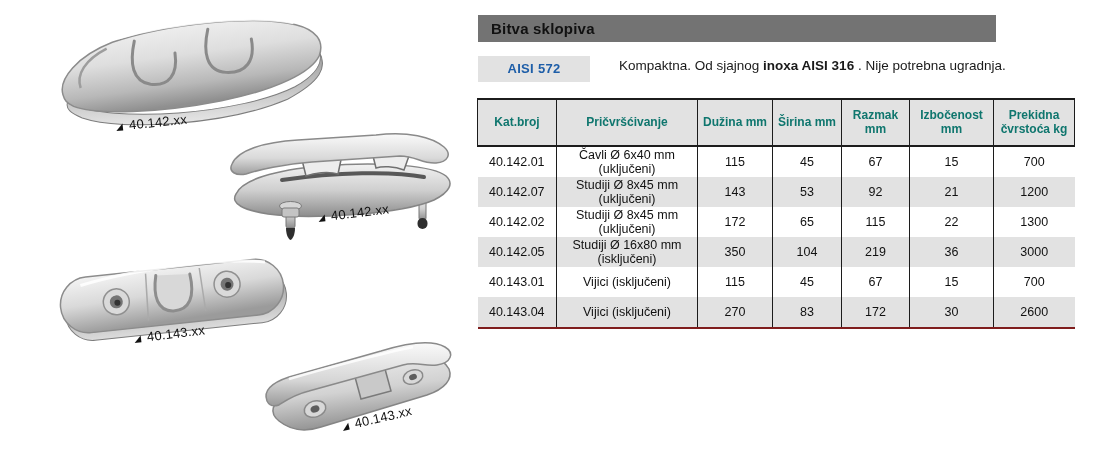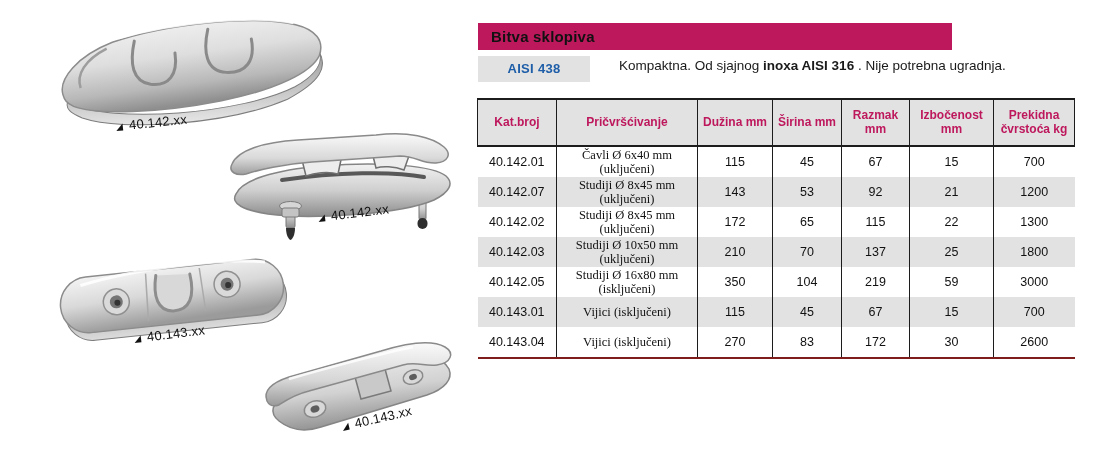--- a/index.html
+++ b/index.html
@@ -5,22 +5,22 @@
   html, body { margin:0; padding:0; }
   body {
     width:1113px; height:472px; position:relative; overflow:hidden;
     background:#ffffff;
     font-family:"Liberation Sans", sans-serif;
     color:#111;
   }
 
   
   .title-bar {
-    position:absolute; left:478px; top:23px; width:474px; height:27px;
-    background:#be185d;
+    position:absolute; left:478px; top:15px; width:518px; height:27px;
+    background:#737373;
   }
   .title-bar span {
     display:block; padding-left:13px; line-height:27px;
     font-size:15px; font-weight:bold; letter-spacing:.2px; color:#111;
   }
   .badge {
     position:absolute; left:478px; top:56px; width:112px; height:26px;
     background:#e2e2e2; text-align:center;
   }
   .badge span {
@@ -35,36 +35,36 @@
 
   
   table.spec {
     position:absolute; left:477px; top:98px; width:597px;
     border-collapse:collapse; table-layout:fixed;
   }
   .c1{width:79px} .c2{width:141px} .c3{width:75px} .c4{width:69px}
   .c5{width:68px} .c6{width:84px} .c7{width:81px}
   table.spec th {
     background:#e2e2e2; height:45px;
-    font-size:12px; font-weight:bold; line-height:1.15; color:#be185d;
+    font-size:12px; font-weight:bold; line-height:1.15; color:#0f766e;
     text-align:center; vertical-align:middle; padding:0 2px;
     border-top:2px solid #1c1c1c; border-bottom:2px solid #1c1c1c;
     border-right:1px solid #1c1c1c;
   }
   table.spec th:first-child { border-left:1px solid #1c1c1c; }
   table.spec td {
     height:30px; text-align:center; vertical-align:middle;
     font-size:12.5px; color:#111; padding:0 2px;
     border-right:1px solid #1c1c1c;
   }
   table.spec td:last-child { border-right:none; }
   table.spec tbody tr:nth-child(even) td { background:#e2e2e2; }
   table.spec tbody tr:last-child td { border-bottom:2px solid #7f1d1d; }
   td.kat { font-weight:normal; }
-  td.mount { font-size:11.5px; line-height:1.12;font-family:Liberation Serif, serif; }
+  td.mount { font-size:11.5px; line-height:1.12; }
 
   
   .fig { position:absolute; }
   .fig1 { left:50px;  top:16px;  }
   .fig2 { left:226px; top:118px; }
   .fig3 { left:52px;  top:248px; }
   .fig4 { left:263px; top:325px; }
   .plabel {
     position:absolute; font-size:13px; color:#111; white-space:nowrap;
     transform-origin:left center; letter-spacing:.2px;
@@ -193,21 +193,21 @@
 </div>
 <div class="plabel lbl4">
   <span class="tri">◢</span><span>40.143.xx</span>
 </div>
 
 <div class="title-bar">
   <span>Bitva sklopiva</span>
 </div>
 
 <div class="badge">
-  <span>AISI 438</span>
+  <span>AISI 572</span>
 </div>
 
 <div class="desc">
   <span>Kompaktna. Od sjajnog </span><b>inoxa AISI 316</b><span> . Nije potrebna ugradnja.</span>
 </div>
 
 <table class="spec">
   <colgroup>
     <col class="c1">
       <col class="c2">
@@ -250,35 +250,26 @@
     <tr>
       <td class="kat">40.142.02</td>
       <td class="mount">Studiji Ø 8x45 mm (uključeni)</td>
       <td>172</td>
       <td>65</td>
       <td>115</td>
       <td>22</td>
       <td>1300</td>
     </tr>
     <tr>
-      <td class="kat">40.142.03</td>
-      <td class="mount">Studiji Ø 10x50 mm (uključeni)</td>
-      <td>210</td>
-      <td>70</td>
-      <td>137</td>
-      <td>25</td>
-      <td>1800</td>
-    </tr>
-    <tr>
       <td class="kat">40.142.05</td>
       <td class="mount">Studiji Ø 16x80 mm (isključeni)</td>
       <td>350</td>
       <td>104</td>
       <td>219</td>
-      <td>59</td>
+      <td>36</td>
       <td>3000</td>
     </tr>
     <tr>
       <td class="kat">40.143.01</td>
       <td class="mount">Vijici (isključeni)</td>
       <td>115</td>
       <td>45</td>
       <td>67</td>
       <td>15</td>
       <td>700</td>

